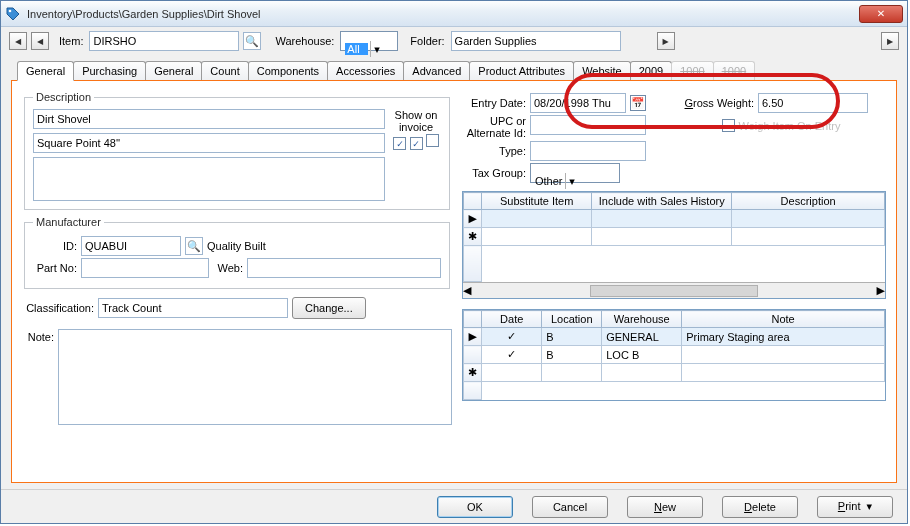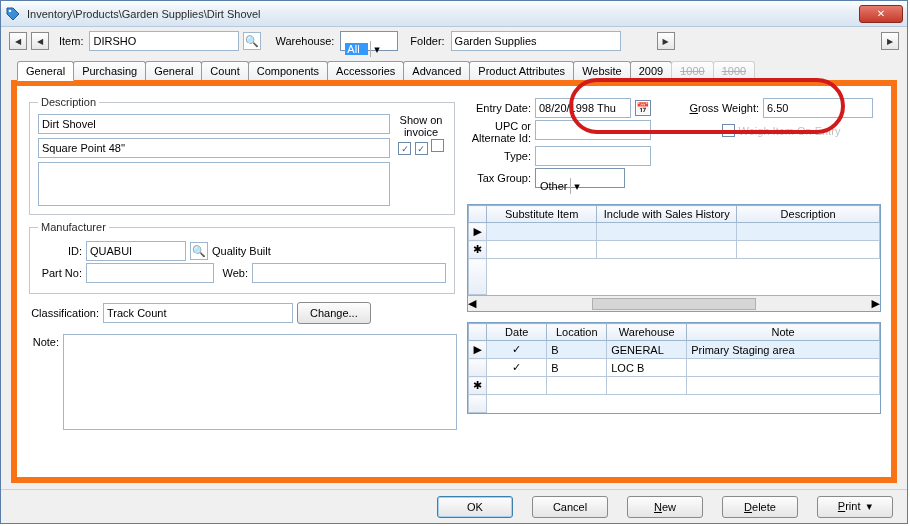--- a/index.html
+++ b/index.html
@@ -18,21 +18,21 @@
   .tb-combo { height: 20px; border: 1px solid #7a94b0; background:#fff; display:flex; align-items:center; padding: 16px 2px 0 4px; }
   .tb-combo .arrow { width:14px; height:16px; border-left:1px solid #b0b0b0; display:flex; align-items:center; justify-content:center; margin-left:2px;}
   .tb-wh { width: 58px; }
   .tb-wh span.val { background:#3399ff; color:#fff; padding:0 8px 0 2px;}
   .tb-folder { width: 170px; border:1px solid #9fb6cf; height:20px; background:#fff; padding:1px 3px;}
   .toolbar .spacer { flex: 1; }
   .tabs { display: flex; padding: 6px 10px 0 16px; gap: 0; position: relative; }
   .tab { padding: 3px 8px; border: 1px solid #9a9a9a; border-bottom: none; background: linear-gradient(#fdfdfd,#eef0f3); border-radius: 3px 3px 0 0; margin-right: -1px; position: relative; }
   .tab.active { background: #fff; z-index: 2; border-bottom: 1px solid #fff; margin-bottom: -1px; }
   .tab.ghost { color:#b0b0b0; text-decoration:line-through; border-color:#d0d0d0;}
-  .pane { margin: 0 10px 6px 10px; border: 6px solid #f97316; background: #fff; flex: 1; position: relative; padding: 10px; display:grid; grid-template-columns: 430px 1fr; grid-template-rows: auto 1fr; gap: 14px 10px; }
+  .pane { margin: 0 10px 6px 10px; border: 1px solid #f97316; background: #fff; flex: 1; position: relative; padding: 10px; display:grid; grid-template-columns: 430px 1fr; grid-template-rows: auto 1fr; gap: 6px 10px; }
   fieldset.group { border: 1px solid #c3c8ce; padding: 6px 8px 8px 8px; }
   fieldset.group legend { padding: 0 3px; color: #2a2a2a; }
   .row { display:flex; align-items:center; gap:4px; margin:2px 0;}
   .lbl { text-align:right; display:inline-block; }
   .input { height:20px; border:1px solid #9fb6cf; background:#fff; padding:1px 3px; }
   .checkbox { width:13px; height:13px; border:1px solid #6f8aa8; background:#fff; display:inline-flex; align-items:center; justify-content:center; font-size:9px; color:#2a5aa0;}
   .btn { height:22px; padding:0 12px; border:1px solid #8a8a8a; background:linear-gradient(#fdfdfd,#e5e5e5); border-radius:3px;}
   .btn.default { border:1px solid #3c7fb1; box-shadow:0 0 0 1px #a7d1f0 inset;}
   .grid { border:1px solid #7aa0c4;}
   .grid table { border-collapse:collapse; width:100%; }

